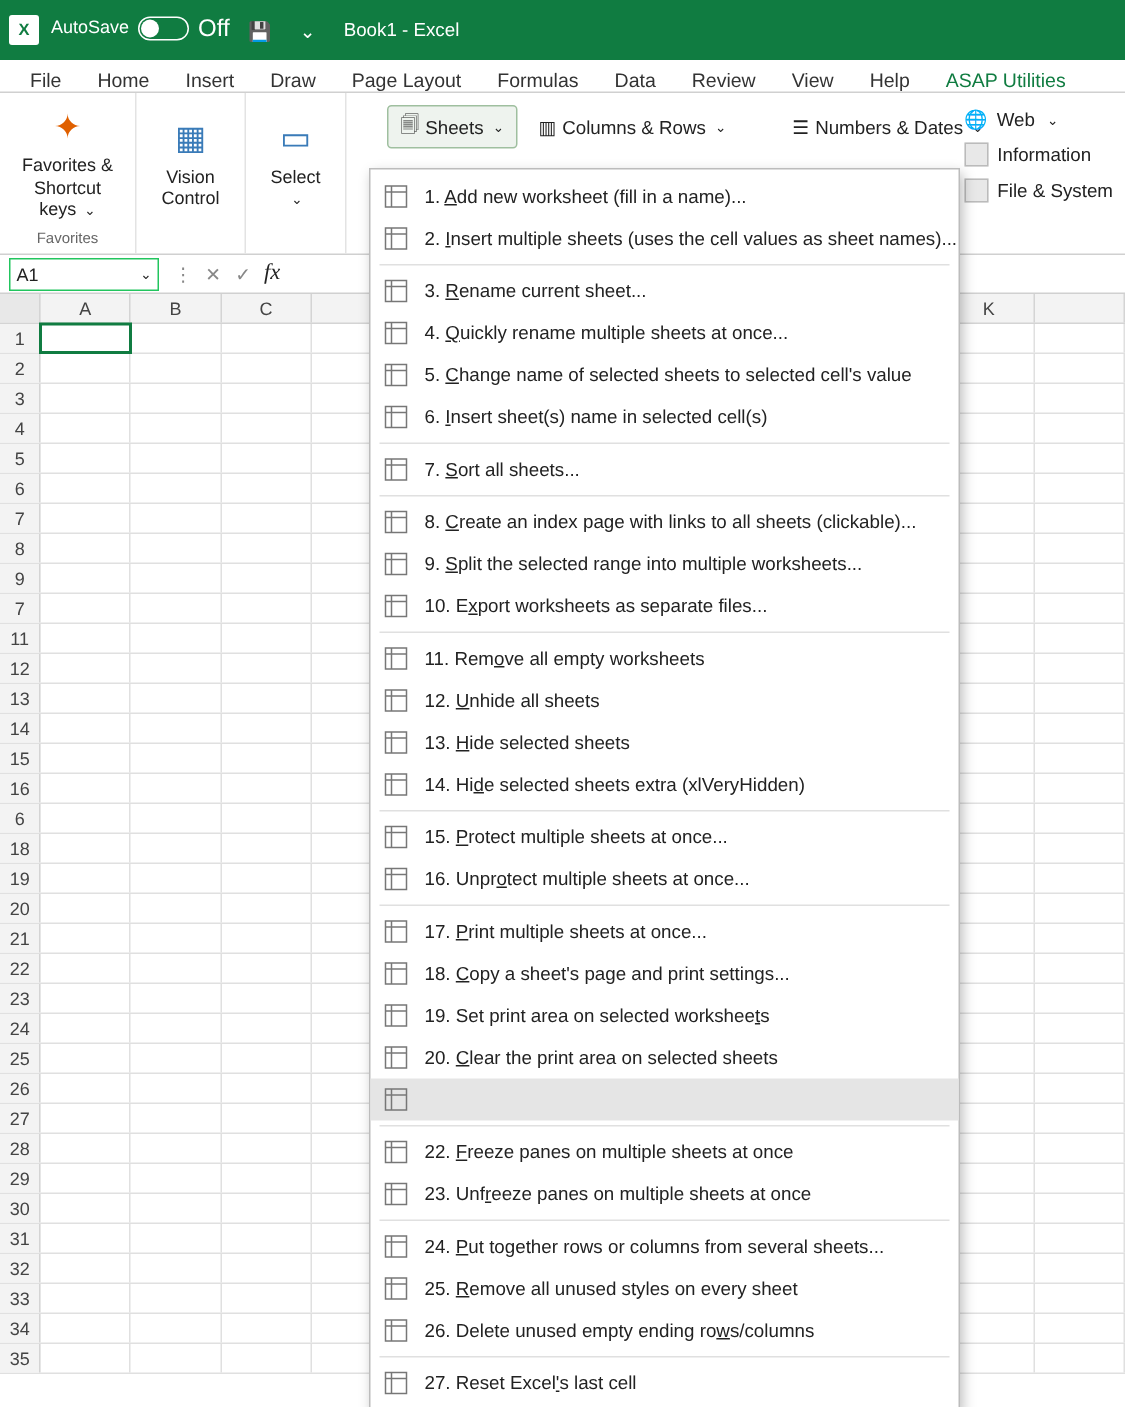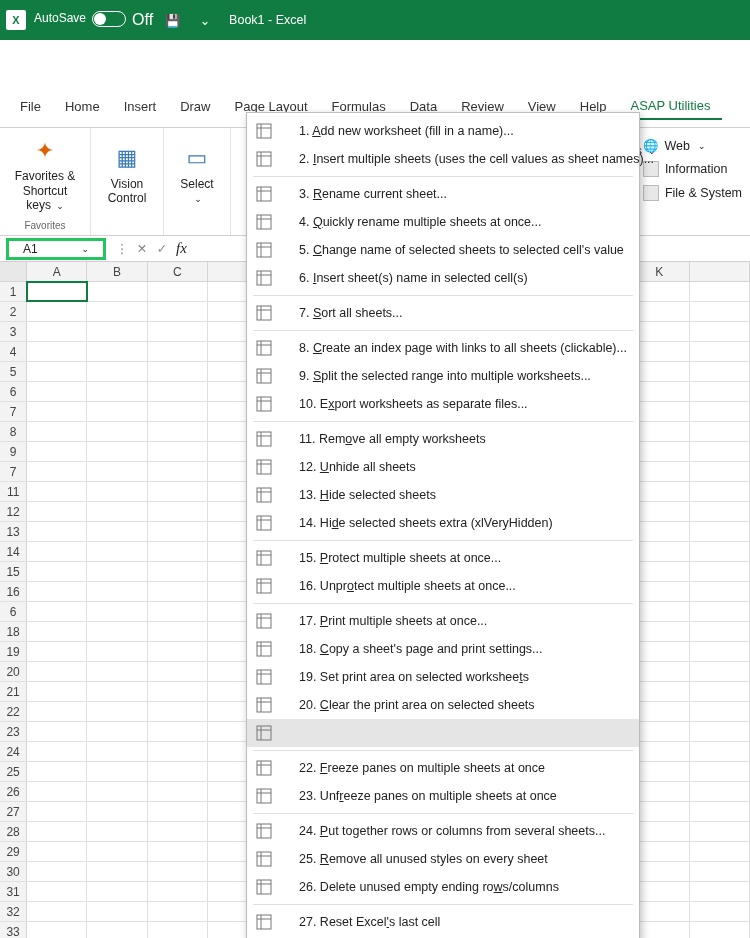--- a/index.html
+++ b/index.html
@@ -8,57 +8,57 @@
   
   .titlebar { background: #107c41; height: 40px; display: flex; align-items: center; padding: 0 6px; color: #fff; gap: 8px; }
   .titlebar .xl-icon { width: 20px; height: 20px; background:#fff; color:#107c41; display:flex; align-items:center; justify-content:center; font-weight:bold; font-size:11px; border-radius:2px;}
   .autosave { display:flex; align-items:flex-start; gap:6px; font-size:12px; }
   .toggle { width:34px; height:16px; border:1px solid #fff; border-radius:10px; position:relative; }
   .toggle .knob { width:12px; height:12px; background:#fff; border-radius:50%; position:absolute; top:1px; left:1px; }
   .tb-btn { width:24px; height:24px; display:flex; align-items:center; justify-content:center; color:#fff; cursor:pointer; }
   .title-text { font-size:12.5px; margin-left:4px; }
 
   
-  .tabs { display:flex; height:44px; border-bottom:1px solid #d0d0d0; padding-left:8px; align-items:center; background:#fff;margin-top:44px;}
+  .tabs { display:flex; height:22px; border-bottom:1px solid #d0d0d0; padding-left:8px; align-items:flex-start; background:#fff;}
   .tab { padding:6px 12px 5px; font-size:13px; cursor:pointer; color:#333; }
   .tab.active { border-bottom:2px solid #107c41; color:#107c41; font-weight:400; }
 
   
   .ribbon { display:flex; height:108px; border-bottom:1px solid #d0d0d0; background:#fff; position:relative;}
   .group { display:flex; flex-direction:column; align-items:center; padding:4px 10px 2px; border-right:1px solid #e3e3e3; }
   .group-body { flex:1; display:flex; align-items:center; gap:6px;}
   .group-label { font-size:10px; color:#666; padding:2px 0;}
   .big-btn { display:flex; flex-direction:column; align-items:center; justify-content:center; width:70px; gap:4px; cursor:pointer; font-size:12px; text-align:center; line-height:1.2;}
   .big-btn .ic { width:28px; height:28px; display:flex; align-items:center; justify-content:center; font-size:22px;}
   .ribbon-dd { display:flex; align-items:center; gap:4px; padding:3px 8px; border:1px solid #ccc; border-radius:3px; cursor:pointer; font-size:12.5px; background:#fafafa;}
   .ribbon-row { display:flex; align-items:center; gap:14px; padding:4px 14px; position:absolute; top:4px; left:244px; right:0;}
   .ribbon-side { position:absolute; right:0; top:4px; display:flex; flex-direction:column; gap:4px; padding:4px 4px 4px 10px;}
   .side-link { display:flex; align-items:center; gap:6px; font-size:12.5px; cursor:pointer; padding:2px 4px;}
   .side-link .sq { width:16px; height:16px; background:#e8e8e8; border:1px solid #bbb;}
 
   
   .fbar { display:flex; align-items:center; height:26px; border-bottom:1px solid #d0d0d0; }
-  .namebox { width:100px; height:22px; border:3px solid #22c55e; margin:0 6px; display:flex; align-items:center; justify-content:space-between; padding:0 14px; font-size:12px;}
+  .namebox { width:100px; height:22px; border:1px solid #22c55e; margin:0 6px; display:flex; align-items:center; justify-content:space-between; padding:0 4px; font-size:12px;}
   .fbar-btn { width:20px; text-align:center; color:#888; cursor:pointer;}
   .fx { font-style:italic; font-family:"Times New Roman",serif; font-size:15px; padding:0 4px;}
 
   
   .sheet { position:relative; }
   .colhead { display:flex; height:20px; background:#f3f3f3; border-bottom:1px solid #d4d4d4;}
   .rowhead-spacer { width:28px; border-right:1px solid #d4d4d4; background:#e8e8e8;}
   .colcell { width:62px; text-align:center; font-size:12px; border-right:1px solid #d4d4d4; color:#444; line-height:20px;}
   .rows { }
   .row { display:flex; height:20px; border-bottom:1px solid #e0e0e0;}
   .rhead { width:28px; background:#f3f3f3; text-align:center; font-size:12px; color:#444; border-right:1px solid #d4d4d4; line-height:20px;}
   .cell { width:62px; border-right:1px solid #e0e0e0;}
   .cell.sel { outline:2px solid #107c41; outline-offset:-1px; }
 
   
   .menu { position:absolute; left:246px; top:112px; width:394px; background:#fff; border:1px solid #bcbcbc; box-shadow:2px 3px 8px rgba(0,0,0,0.25); z-index:50; padding:4px 0;}
-  .menu-item { display:flex; align-items:center; height:28px; padding:0 10px 0 8px; gap:26px; cursor:pointer; font-size:12.5px; white-space:nowrap;}
+  .menu-item { display:flex; align-items:center; height:28px; padding:0 10px 0 8px; gap:10px; cursor:pointer; font-size:12.5px; white-space:nowrap;}
   .menu-item.hover { background:#e5e5e5; }
   .menu-item .mi-ic { width:18px; height:18px; flex:0 0 18px; display:flex; align-items:center; justify-content:center; font-size:13px; color:#555;}
   .menu-item .mi-ic svg { width:16px; height:16px; }
   .menu-sep { height:1px; background:#e0e0e0; margin:3px 6px;}
   .u { text-decoration:underline; }
   
   .chev { font-size:9px; margin-left:2px;}
 </style>
 </head>
 <body>

